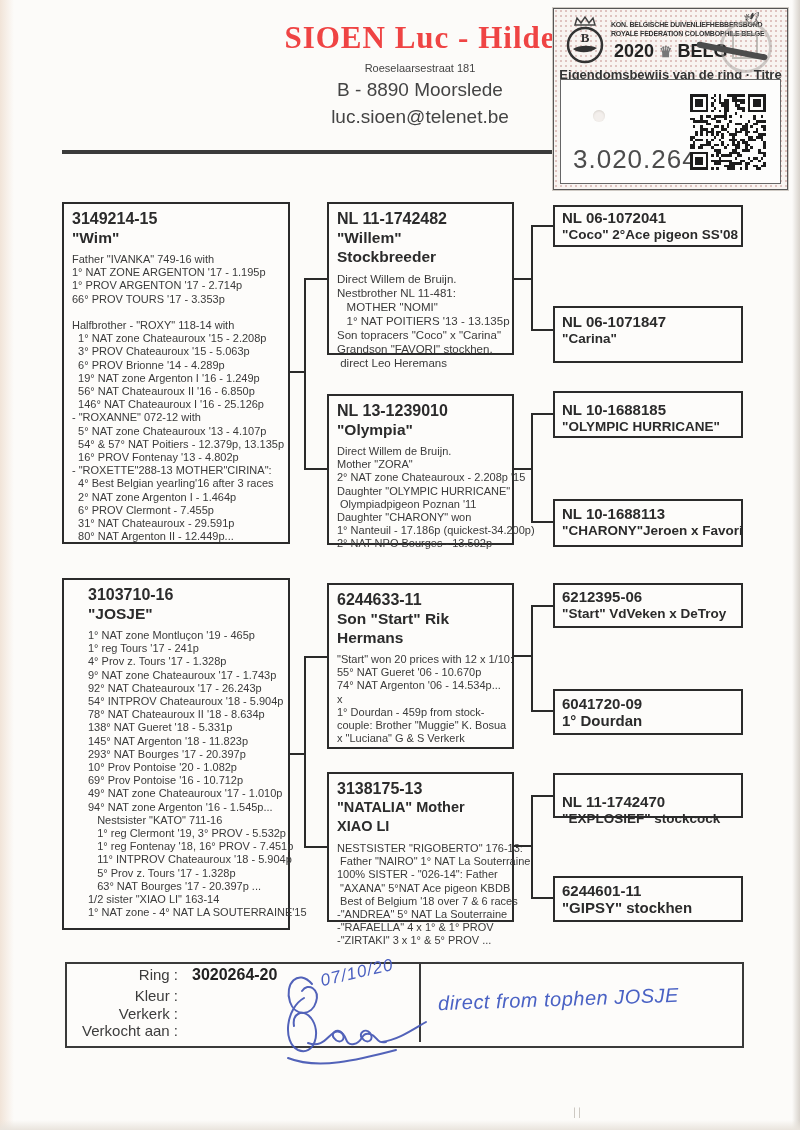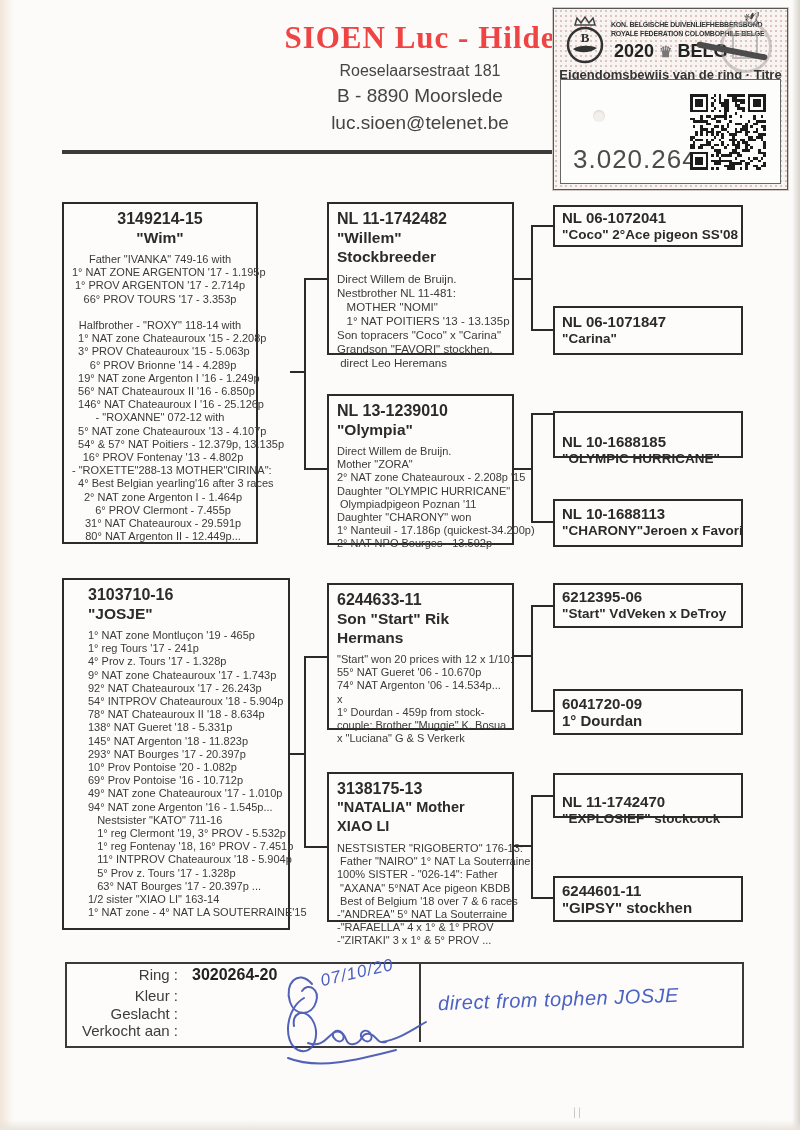--- a/index.html
+++ b/index.html
@@ -7,21 +7,21 @@
   #page{position:relative;width:800px;height:1130px;background:#fcfbf9;overflow:hidden;color:#2e2e2e;}
   
   .edge-left{position:absolute;left:0;top:0;width:14px;height:1130px;background:linear-gradient(90deg,#f1e4d8,#f8f2ec 60%,rgba(255,255,255,0));}
   .edge-right{position:absolute;right:0;top:0;width:8px;height:1130px;background:linear-gradient(90deg,rgba(255,255,255,0),#d7d2cb);}
   .edge-bottom{position:absolute;left:0;bottom:0;width:800px;height:10px;background:linear-gradient(0deg,#e9e4dd,rgba(255,255,255,0));}
   .smudge{position:absolute;color:#b9b4ad;font-size:9px;}
 
   
   .hdr{position:absolute;left:190px;top:20px;width:460px;text-align:center;}
   .hdr-title{font-family:"Liberation Serif",serif;font-weight:bold;font-size:31px;color:#ef4444;letter-spacing:1px;}
-  .hdr-line{font-size:16px;color:#444;margin-top:6px;}
+  .hdr-line{font-size:11px;color:#444;margin-top:6px;}
   .hdr-line2{font-size:19px;color:#444;margin-top:5px;}
   .hdr-rule{position:absolute;left:62px;top:150px;width:492px;height:4px;background:#3b3b3b;}
 
   
   .card{position:absolute;left:553px;top:8px;width:233px;height:180px;background-color:#f8f4f1;
         background-image:radial-gradient(circle at 2px 2px,#dfc3c0 0.9px,rgba(0,0,0,0) 1.1px);
         background-size:5px 5px;border:1px solid #555;box-shadow:0 0 0 1px #cfcac4;}
   .card-fed{position:absolute;left:57px;top:11px;width:160px;font-size:7px;font-weight:bold;color:#333;line-height:9px;letter-spacing:-0.2px;}
   .card-year-row{position:absolute;left:60px;top:32px;font-size:18px;font-weight:bold;color:#222;}
   .card-crown{font-size:15px;color:#777;}
@@ -383,21 +383,21 @@
           <rect x="22" y="0" width="7" height="7" fill="#1c1c1c"></rect>
           <rect x="23" y="1" width="5" height="5" fill="#fdfdfc"></rect>
           <rect x="24" y="2" width="3" height="3" fill="#1c1c1c"></rect>
           <rect x="0" y="22" width="7" height="7" fill="#1c1c1c"></rect>
           <rect x="1" y="23" width="5" height="5" fill="#fdfdfc"></rect>
           <rect x="2" y="24" width="3" height="3" fill="#1c1c1c"></rect>
         </svg>
     </div>
   </div>
 
-  <div class="pbox" style="left:62px;top:202px;width:196px;height:342px;text-align:center;">
+  <div class="pbox" style="left:62px;top:202px;width:228px;height:342px;">
     <div class="pbox-ring">3149214-15</div>
     <div class="pbox-name">"Wim"</div>
     <div class="pbox-body">Father "IVANKA" 749-16 with
 1° NAT ZONE ARGENTON '17 - 1.195p
 1° PROV ARGENTON '17 - 2.714p
 66° PROV TOURS '17 - 3.353p
 
 Halfbrother - "ROXY" 118-14 with
   1° NAT zone Chateauroux '15 - 2.208p
   3° PROV Chateauroux '15 - 5.063p
@@ -439,25 +439,25 @@
  Olympiadpigeon Poznan '11
 Daughter "CHARONY" won
 1° Nanteuil - 17.186p (quickest-34.200p)
 2° NAT NPO Bourges - 13.592p</div>
   </div>
 
   <div class="sbox" style="left:553px;top:205px;width:190px;height:42px;">
     <div class="pbox-ring">NL 06-1072041</div>
     <div class="sbox-name">"Coco" 2°Ace pigeon SS'08</div>
   </div>
-  <div class="sbox" style="left:553px;top:306px;width:190px;height:49px;padding-top:5px;">
+  <div class="sbox" style="left:553px;top:306px;width:190px;height:57px;padding-top:5px;">
     <div class="pbox-ring">NL 06-1071847</div>
     <div class="sbox-name">"Carina"</div>
   </div>
-  <div class="sbox" style="left:553px;top:391px;width:190px;height:47px;padding-top:20px;margin-top:20px;">
+  <div class="sbox" style="left:553px;top:391px;width:190px;height:47px;padding-top:8px;">
     <div class="pbox-ring">NL 10-1688185</div>
     <div class="sbox-name">"OLYMPIC HURRICANE"</div>
   </div>
   <div class="sbox" style="left:553px;top:499px;width:190px;height:48px;padding-top:4px;">
     <div class="pbox-ring">NL 10-1688113</div>
     <div class="sbox-name">"CHARONY"Jeroen x Favori</div>
   </div>
 
   <div class="pbox" style="left:62px;top:578px;width:228px;height:352px;padding-left:24px;">
     <div class="pbox-ring">3103710-16</div>
@@ -479,21 +479,21 @@
    Nestsister "KATO" 711-16
    1° reg Clermont '19, 3° PROV - 5.532p
    1° reg Fontenay '18, 16° PROV - 7.451p
    11° INTPROV Chateauroux '18 - 5.904p
    5° Prov z. Tours '17 - 1.328p
    63° NAT Bourges '17 - 20.397p ...
 1/2 sister "XIAO LI" 163-14
 1° NAT zone - 4° NAT LA SOUTERRAINE'15</div>
   </div>
 
-  <div class="pbox" style="left:327px;top:583px;width:187px;height:147px;">
+  <div class="pbox" style="left:327px;top:583px;width:187px;height:166px;">
     <div class="pbox-ring">6244633-11</div>
     <div class="pbox-name">Son "Start" Rik Hermans</div>
     <div class="pbox-body">"Start" won 20 prices with 12 x 1/10:
 55° NAT Gueret '06 - 10.670p
 74° NAT Argenton '06 - 14.534p...
 x
 1° Dourdan - 459p from stock-
 couple: Brother "Muggie" K. Bosua
 x "Luciana" G &amp; S Verkerk</div>
   </div>
@@ -563,21 +563,21 @@
   <div class="fbox">
     <div class="fdiv"></div>
   </div>
   <div class="f-row" style="left:68px;top:966px;">
     <span class="f-label">Ring :</span><span class="f-value">3020264-20</span>
   </div>
   <div class="f-row" style="left:68px;top:987px;">
     <span class="f-label">Kleur :</span>
   </div>
   <div class="f-row" style="left:68px;top:1005px;">
-    <span class="f-label">Geslacht :</span>
+    <span class="f-label">Verkerk :</span>
   </div>
   <div class="f-row" style="left:68px;top:1022px;">
     <span class="f-label">Verkocht aan :</span>
   </div>
 
   <svg class="sig" viewBox="0 0 160 110">
     <g fill="none" stroke="#4456b4" stroke-width="2" stroke-linecap="round" opacity="0.92">
       <path d="M34 26 C20 10 6 26 12 44 C17 59 34 58 38 44 C42 31 30 24 24 33"></path>
       <path d="M26 40 C8 50 4 84 20 92 C36 99 44 74 33 60 C24 50 14 56 16 68"></path>
       <path d="M30 85 C48 92 52 70 62 74 C70 77 66 88 76 86 C86 84 82 74 92 76 C100 78 98 86 108 84"></path>

